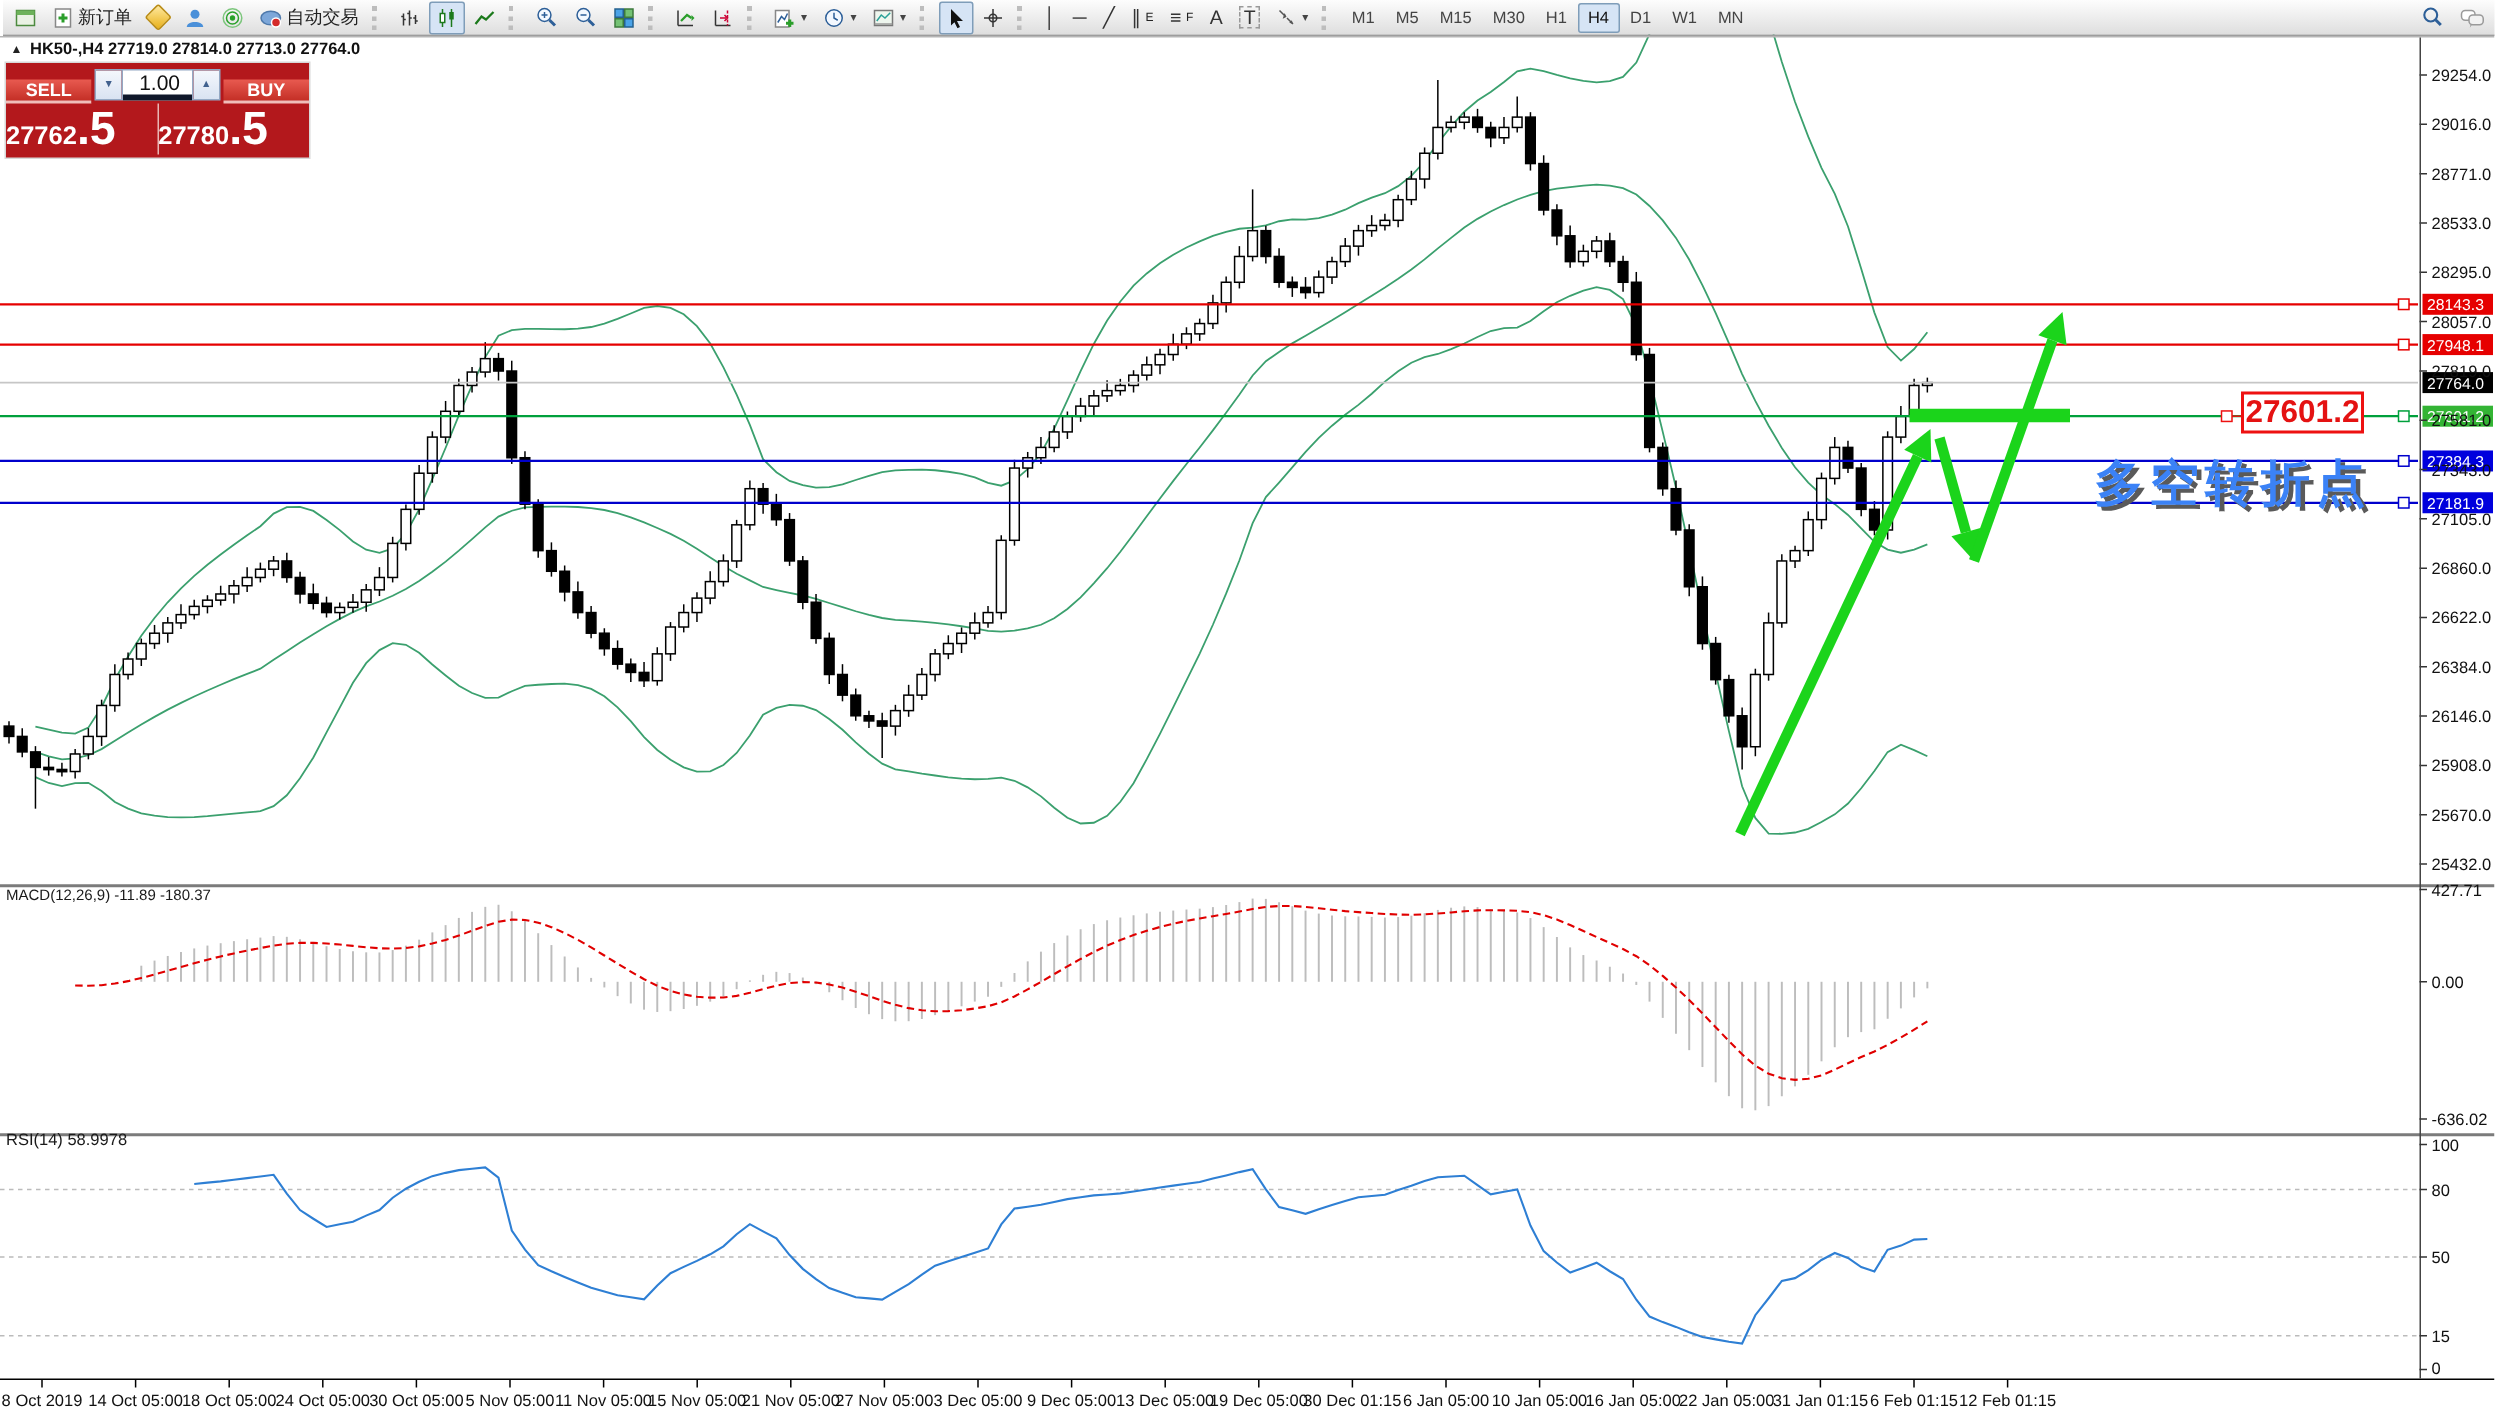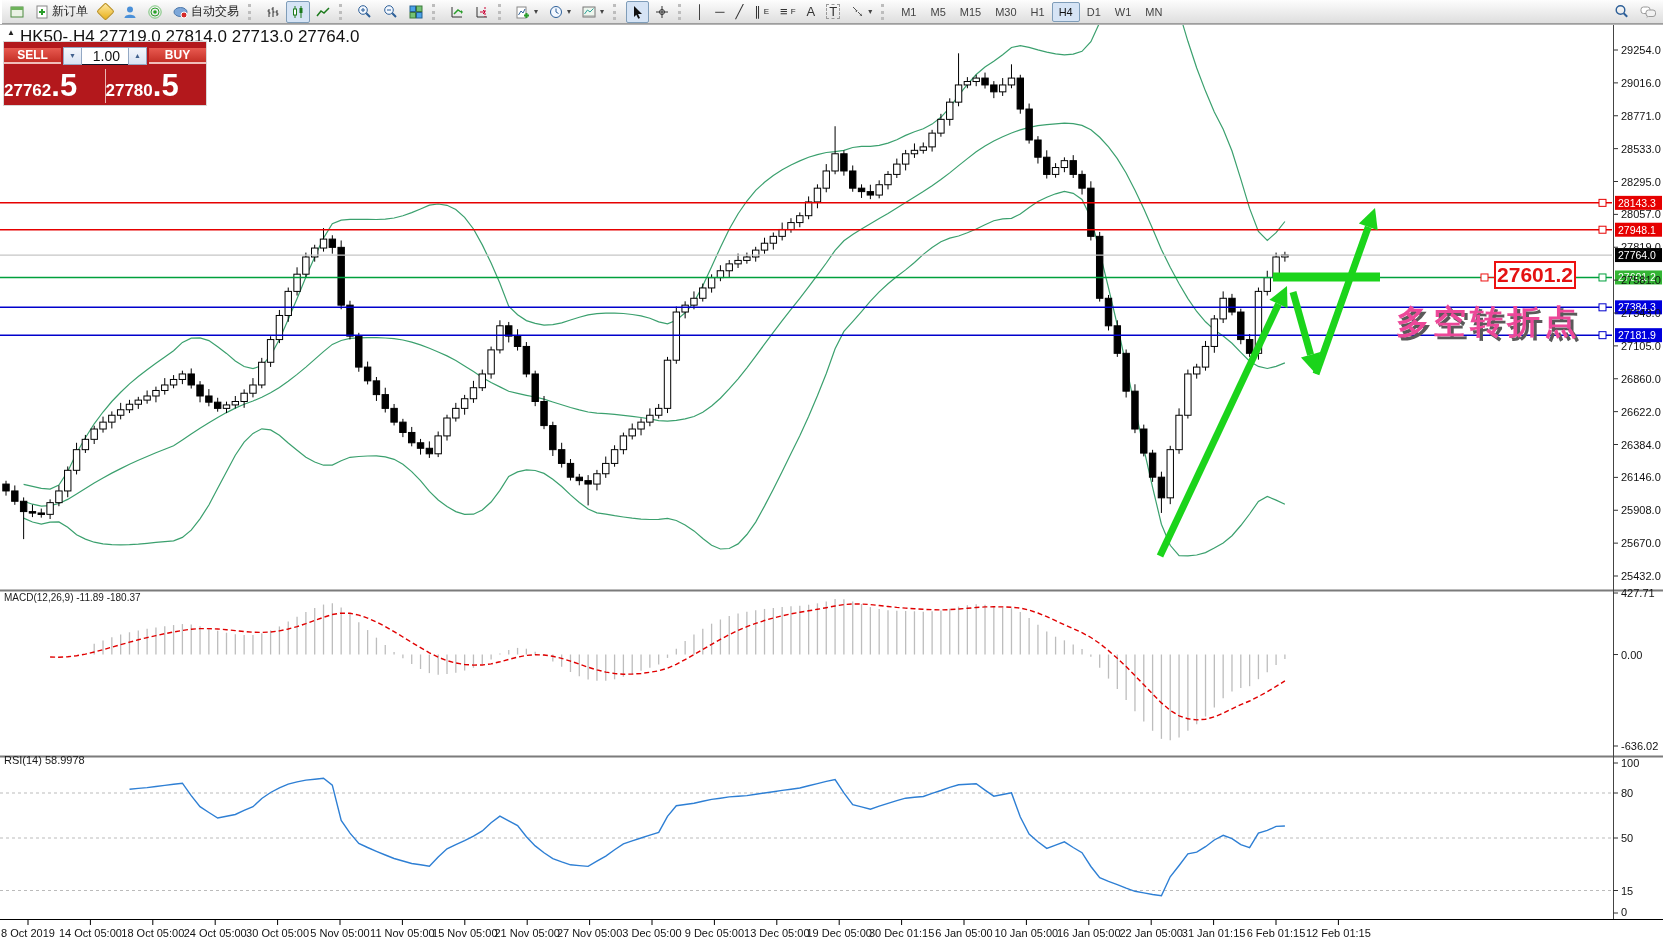--- a/index.html
+++ b/index.html
@@ -15,38 +15,38 @@
   .thandle{width:6px;height:16px;border-left:3px dotted #bdbdbd;margin:0 3px}
   .caret{font-size:8px;color:#444;margin-left:1px}
   .glyph{font-size:13px;color:#333;line-height:13px}
   .tf{font-size:11px;color:#444;padding:3px 6px;border:1px solid transparent;border-radius:2px}
   .tf.pressed{background:#d6e4f5;border:1px solid #7f9db9;color:#111}
   .gem{width:11px;height:11px;background:linear-gradient(135deg,#ffe9a0,#e8b018);transform:rotate(45deg);
        border:1px solid #b98b12;border-radius:2px}
   .spacer{flex:1}
   
   .ov{position:absolute;z-index:3;white-space:nowrap}
-  #chart-title{left:20px;top:27px;font-size:17px;font-weight:normal;color:#111}
+  #chart-title{left:20px;top:27px;font-size:11px;font-weight:bold;color:#111}
   #collapse{left:7px;top:28px;font-size:8px;color:#222}
   #macd-label{left:4px;top:592px;font-size:10px;color:#1a1a1a}
   #rsi-label{left:4px;top:754px;font-size:11px;color:#1a1a1a}
   #callout{left:1494px;top:261px;width:78px;height:24px;border:2px solid #ee1111;color:#e41212;
     background:#fff;font-size:21px;font-weight:bold;text-align:center;line-height:24px}
-  #cn-note{left:1396px;top:300px;font-size:33px;font-weight:bold;color:#ec4899;letter-spacing:4px;
+  #cn-note{left:1396px;top:300px;font-size:33px;font-weight:bold;color:#3b82f6;letter-spacing:4px;
     text-shadow:3px 3px 0 #5a5a5a}
   
   #tp{position:absolute;left:4px;top:42px;width:202px;height:63px;background:#b3181c;z-index:4;
       box-shadow:0 0 0 1px #d8d8d8}
-  #tp .row1{display:flex;height:27px;align-items:center}
+  #tp .row1{display:flex;height:27px;align-items:flex-end}
   .tpbtn{width:57px;background:linear-gradient(#e85a50,#c42f26);color:#fff;font-size:12px;font-weight:bold;
     display:flex;align-items:center;justify-content:center;border-bottom:2px solid #f0bdb9}
   #tp .vol{flex:1;display:flex;align-items:stretch;background:#b3181c;padding:2px;gap:0}
   .spin{width:17px;background:linear-gradient(#f4f7fc,#d9e3f2);border:1px solid #93a8c4;color:#41618e;
     font-size:7px;display:flex;align-items:center;justify-content:center}
-  #vol-val{flex:1;background:#fff;border-top:1px solid #93a8c4;border-bottom:1px solid #0f172a;
+  #vol-val{flex:1;background:#fff;border-top:1px solid #93a8c4;border-bottom:4px solid #0f172a;
     font-size:14px;color:#111;text-align:right;padding:0 8px 0 0;display:flex;align-items:center;justify-content:flex-end}
   #tp .row2{display:flex;height:34px}
   .half{width:50%;display:flex;align-items:baseline;justify-content:flex-start;color:#fff;padding-top:2px}
   .half.l{border-right:1px solid #e9b6b3}
   .pmain{font-size:17px;font-weight:bold;line-height:30px}
   .pbig{font-size:31px;font-weight:bold;line-height:30px}
   svg text{font-family:"Liberation Sans",sans-serif}
   #chartsvg{position:absolute;left:0;top:0;z-index:1}
 </style>
 </head>

